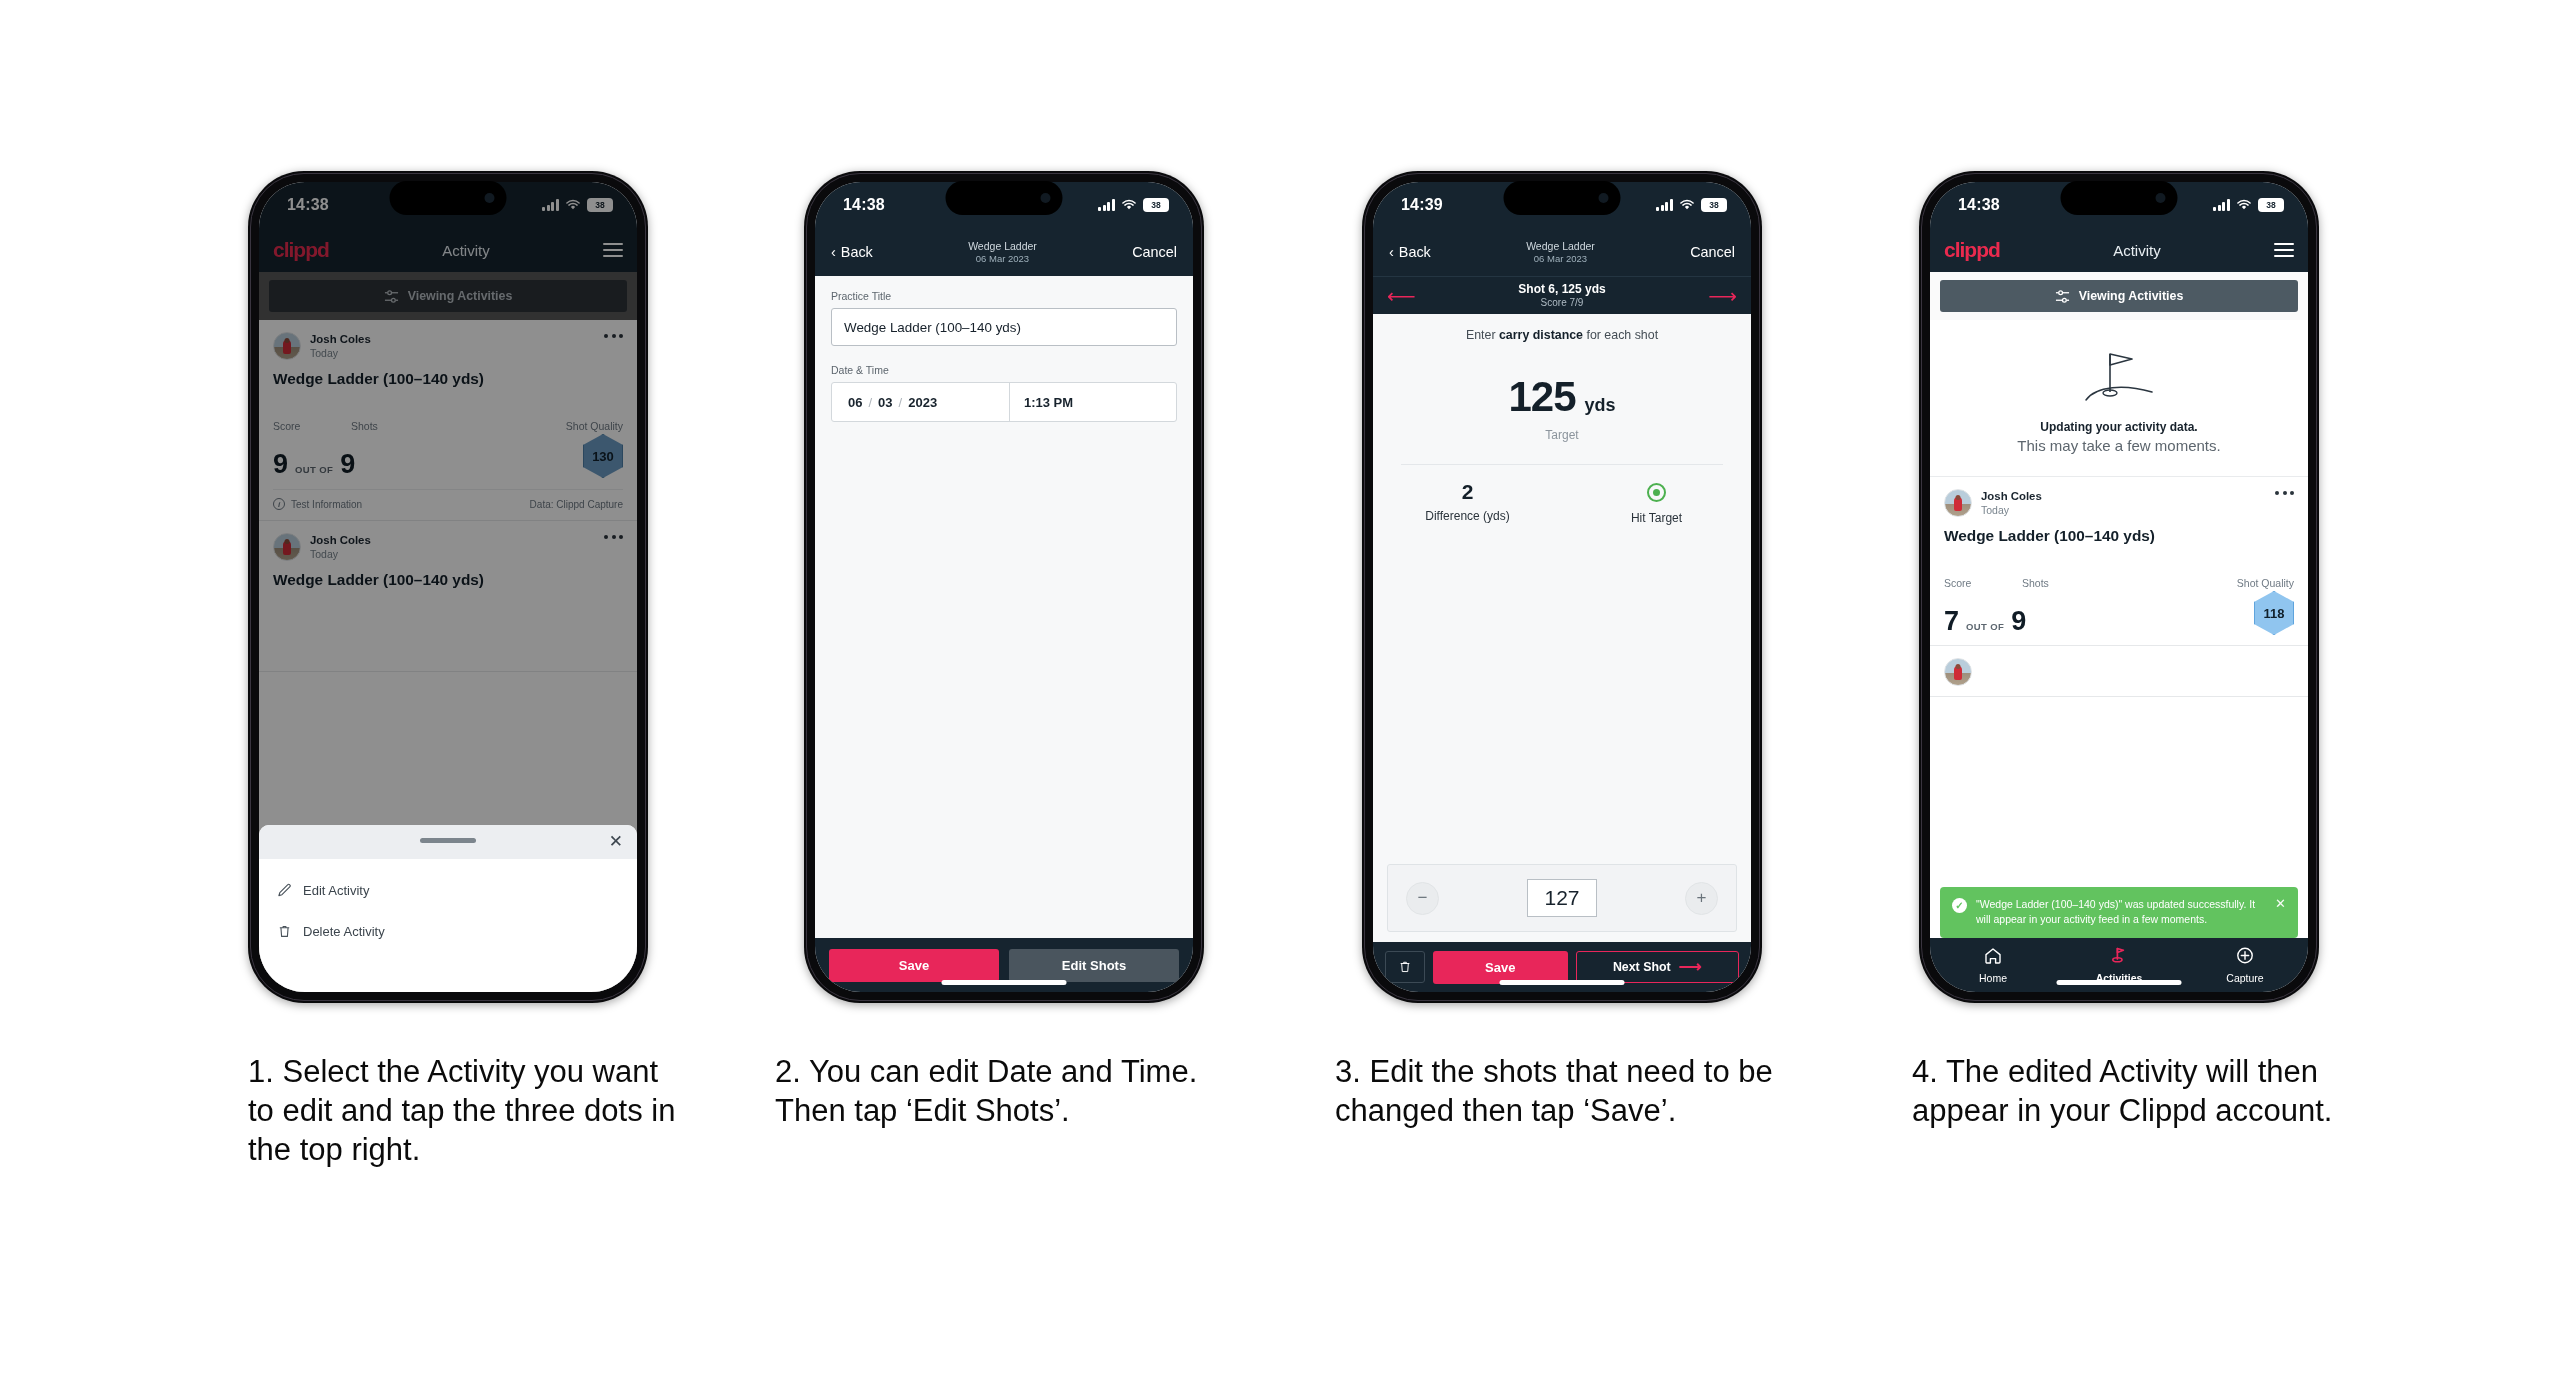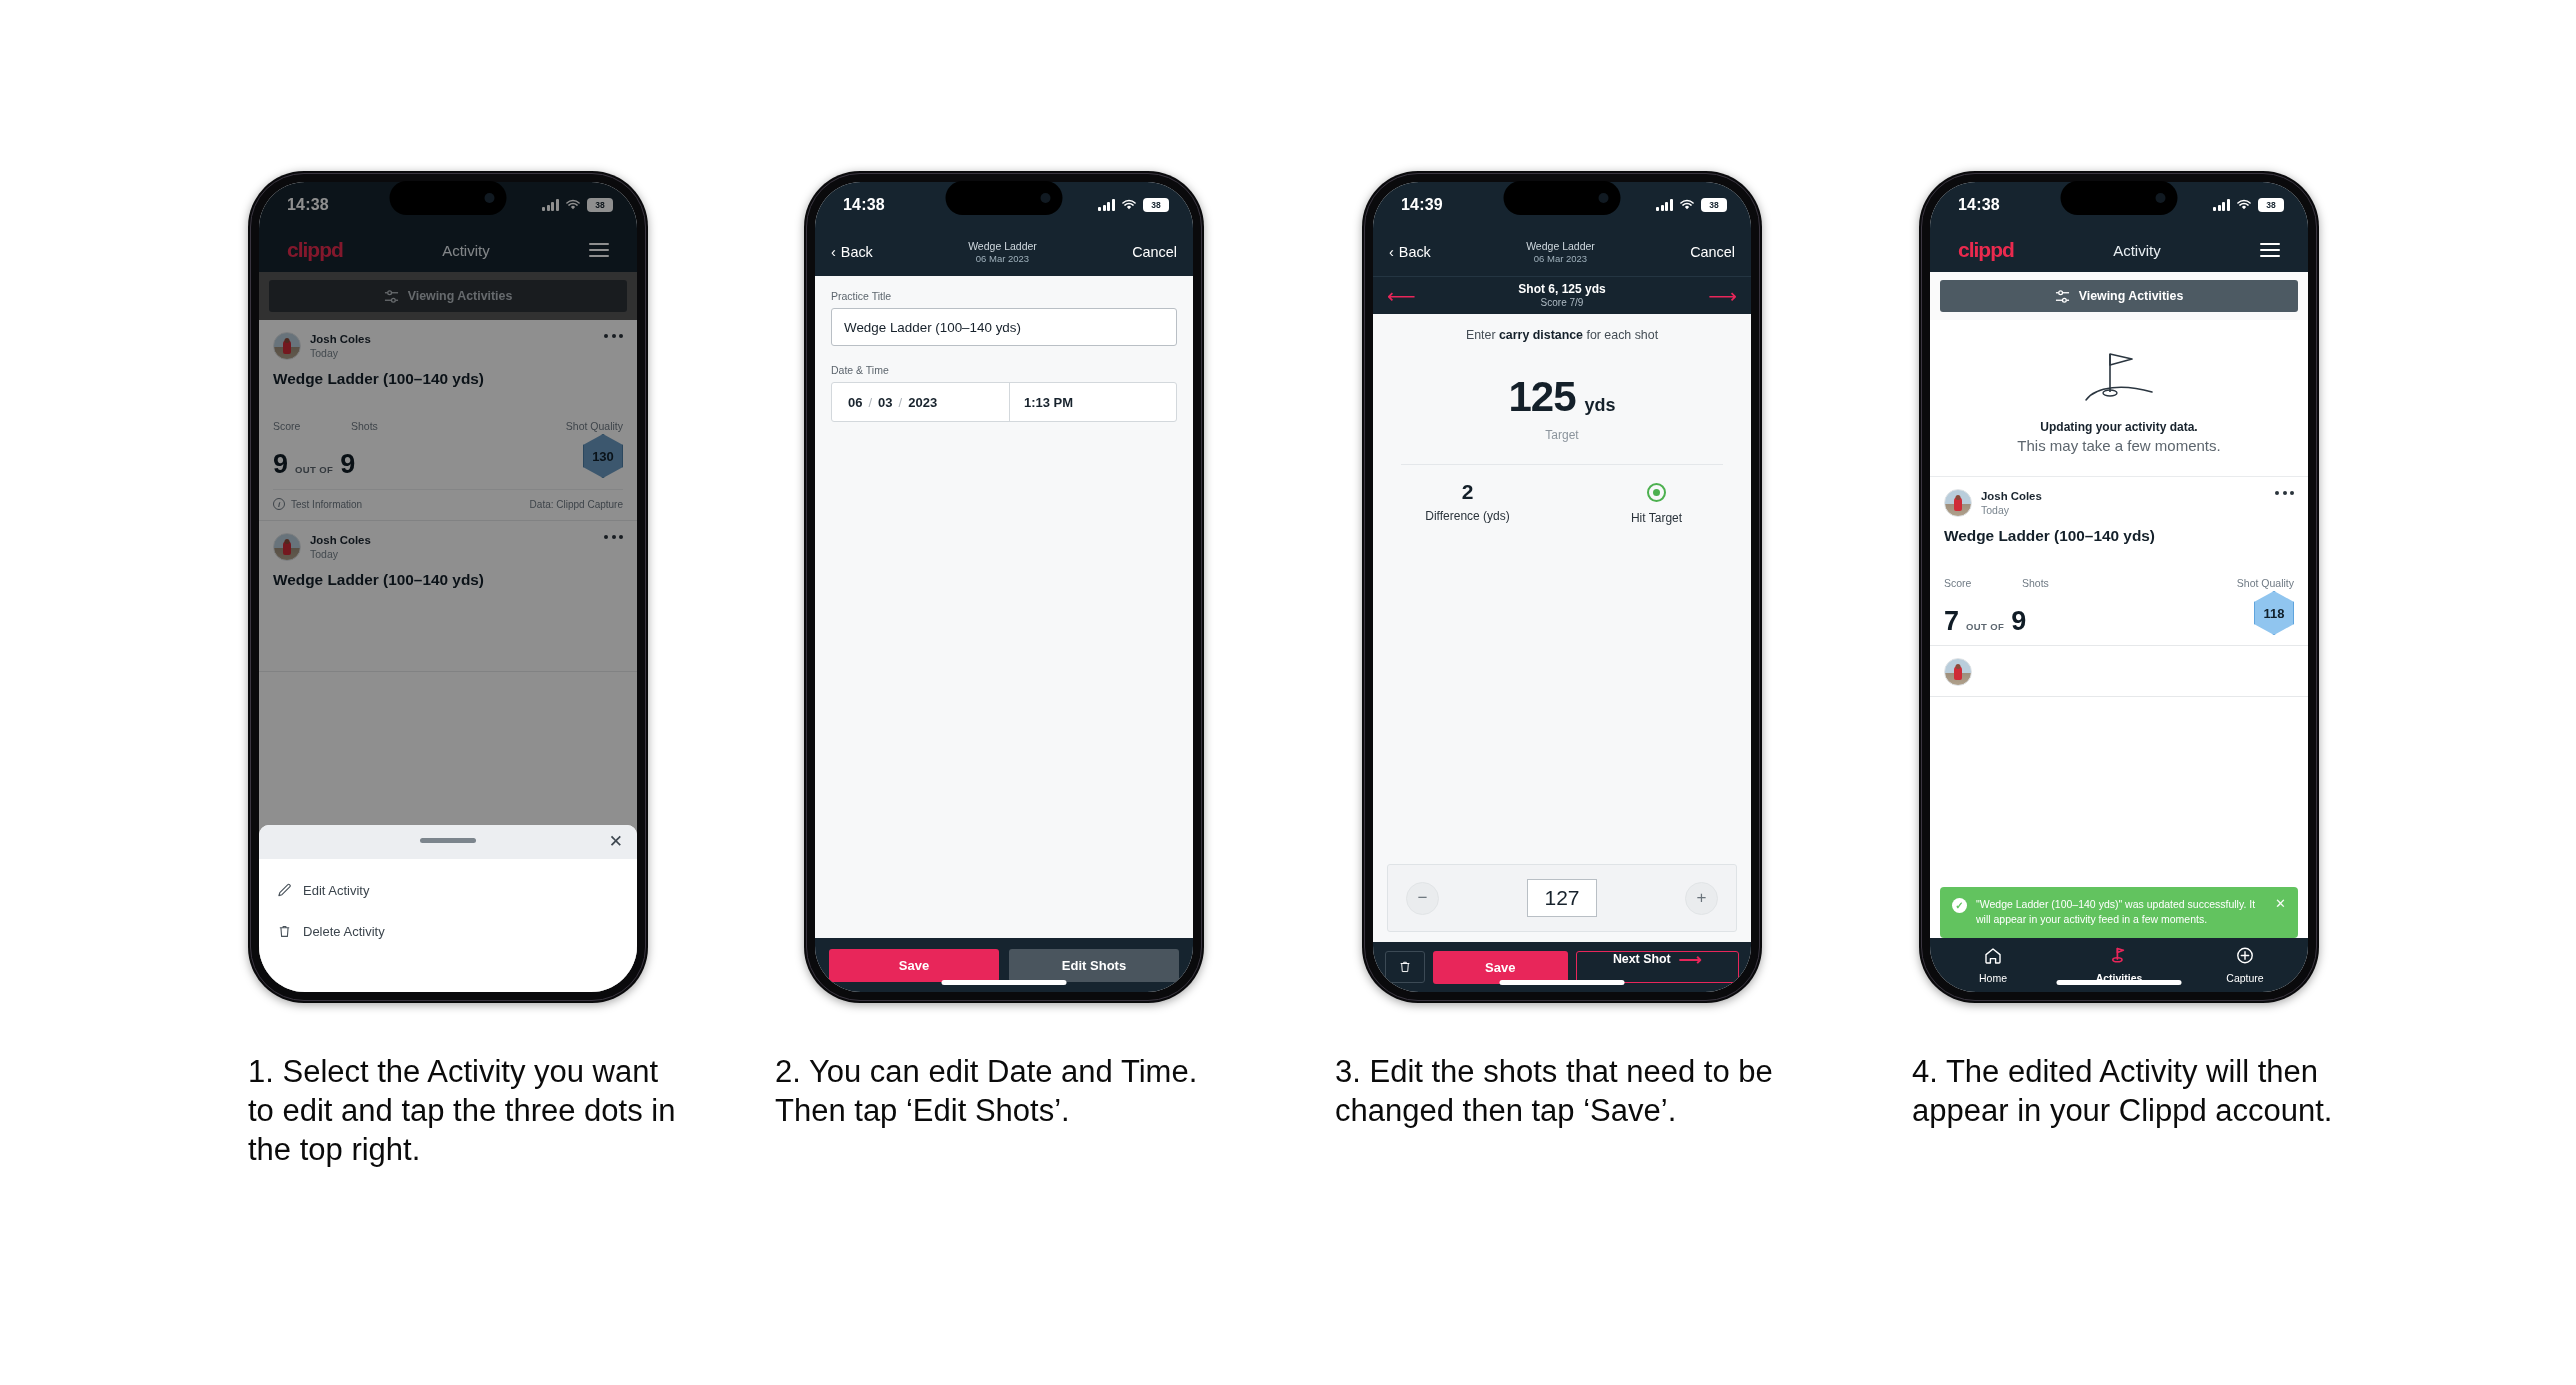--- a/index.html
+++ b/index.html
@@ -51,21 +51,21 @@
   .bars i:nth-child(2){height:6px}
   .bars i:nth-child(3){height:9px}
   .bars i:nth-child(4){height:12px}
   .batt { width:26px;height:14px;border-radius:4px;background:#fff;color:#16242f;
     font-size:8.5px;font-weight:700;display:flex;align-items:center;justify-content:center; }
 
   
   .navbar {
     flex: 0 0 44px; background:#16242f; color:#fff;
     display:flex; align-items:center; justify-content:space-between;
-    padding: 0 28px;
+    padding: 0 14px;
     gap: 8px;
   }
   .logo { font-size:21px; font-weight:800; color:#ea2a4e; letter-spacing:-1px; }
   .nav-title { font-size:15px; font-weight:400; color:#e8eef2; }
   .hamburger { display:flex; flex-direction:column; gap:3.5px; }
   .hamburger span { display:block; width:20px;height:2.4px;background:#fff;border-radius:1px; }
 
   
   .modalbar {
     flex:0 0 48px; background:#16242f; color:#fff;
@@ -203,21 +203,21 @@
   .stepwrap { margin:auto 14px 10px; border:1px solid #dfe3e6; background:#f2f3f5; border-radius:3px;
     padding:14px 18px; display:flex; align-items:center; justify-content:space-between; }
   .circ { width:33px;height:33px;border-radius:50%;background:#eaecee;border:1px solid #e1e4e6;
     display:flex;align-items:center;justify-content:center;font-size:17px;color:#6a737b; }
   .stepval { width:70px;height:38px;border:1px solid #b9bfc5;background:#fff;border-radius:0;
     display:flex;align-items:center;justify-content:center;font-size:21px;color:#17222c; }
   .footbar3 { flex:0 0 50px; background:#16242f; display:flex; align-items:center; gap:8px; padding:0 12px; }
   .btn-trash { width:40px;height:32px;border:1px solid #3c4a55;border-radius:3px;
     display:flex;align-items:center;justify-content:center; }
   .btn-next { flex:1.2; border:1px solid #e8265a; background:transparent; color:#fff;
-    height:32px;border-radius:3px; display:flex;justify-content:center;gap:8px;
+    height:32px;border-radius:3px; display:flex;align-items:center;justify-content:center;gap:8px;
     font-size:12.4px;font-weight:700; }
   .btn-next .ar { color:#e8265a; font-size:16px; line-height:1; }
 
   
   .emptystate { background:#fff; padding:26px 0 22px; text-align:center; border-bottom:1px solid #e9ebed; }
   .es-txt1 { font-size:12px; font-weight:700; color:#17222c; margin-top:8px; }
   .es-txt2 { font-size:15px; color:#5d666e; margin-top:3px; }
   .toast {
     position:absolute; left:10px; right:10px; bottom:0; z-index:26;
     background:#62c35f; border-radius:4px; padding:10px 12px;

